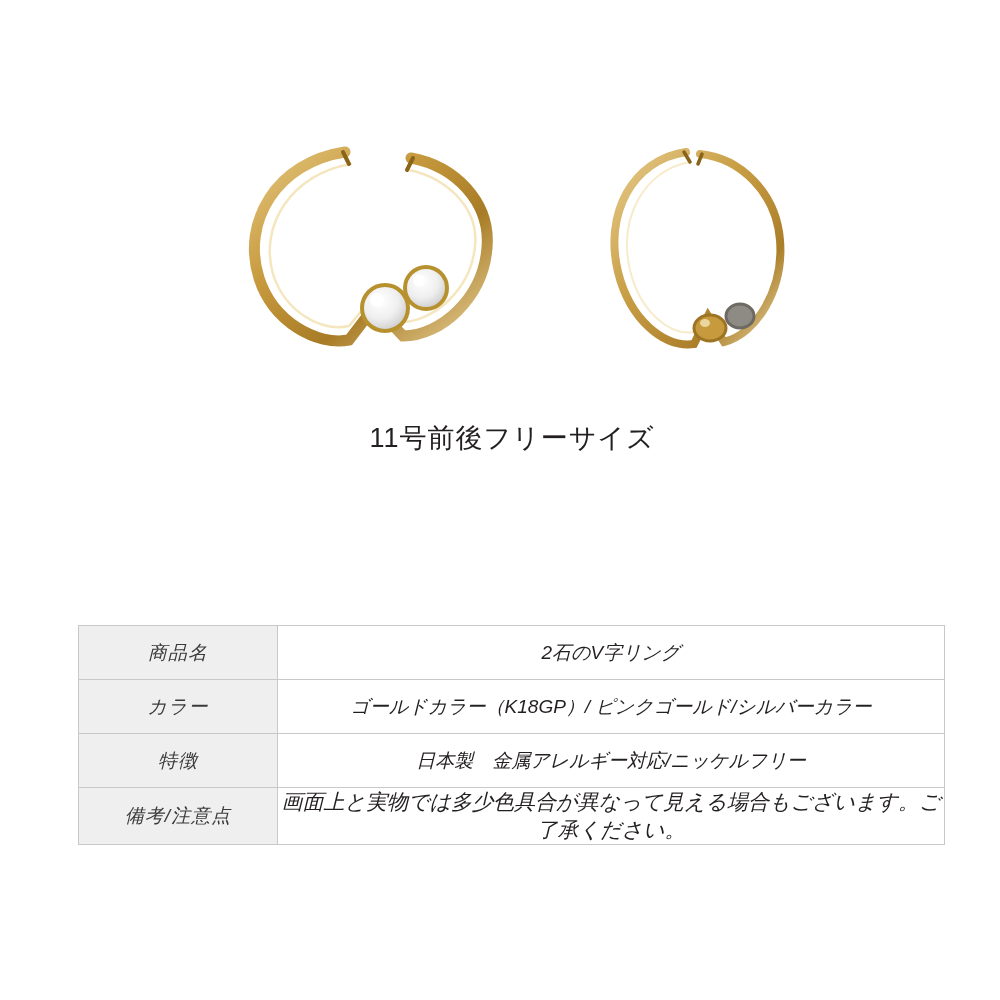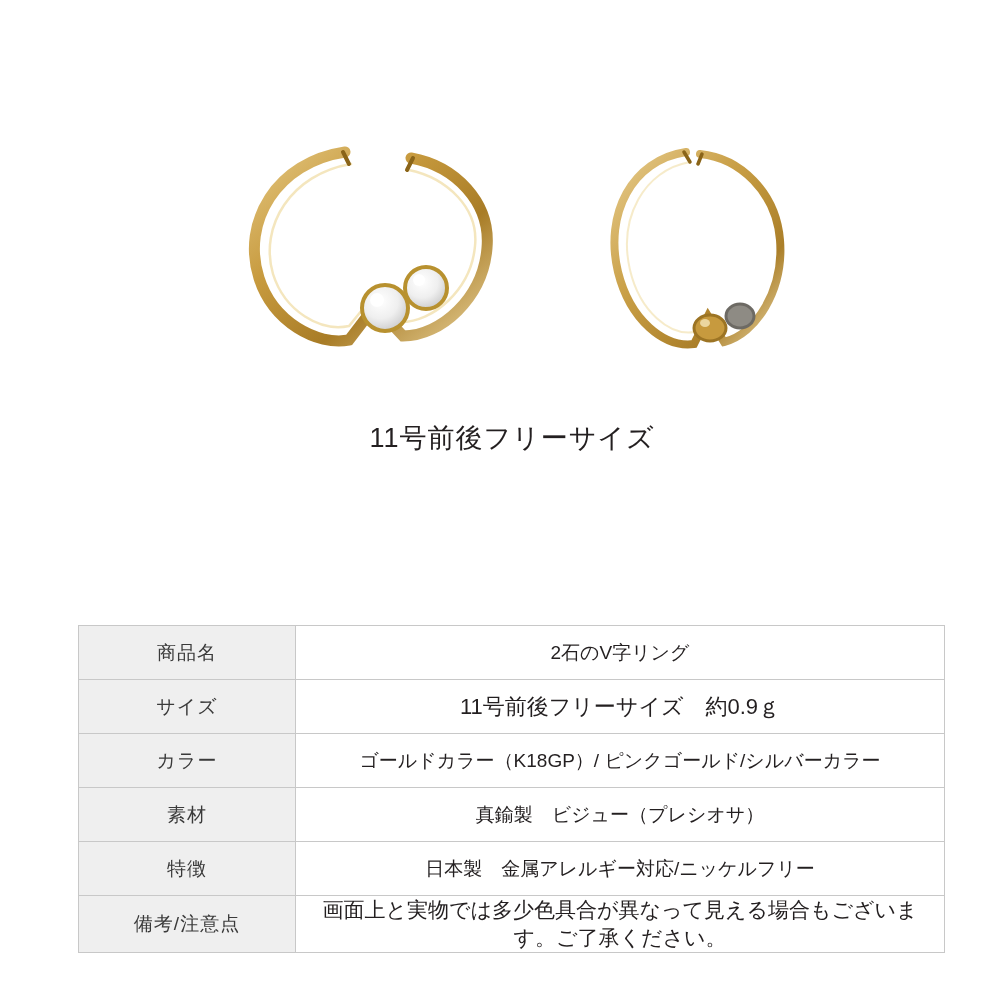--- a/index.html
+++ b/index.html
@@ -60,23 +60,24 @@
     top: 625px;
     width: 867px;
     border-collapse: collapse;
     table-layout: fixed;
   }
   .spec-table tr {
     height: 54px;
   }
   .spec-table th, .spec-table td {
     border: 1px solid #c8c8c8;
-    padding: 0 10px;
+    padding: 0 1px;
     font-weight: normal;
     vertical-align: middle;
+    font-style: italic;
   }
   .spec-table th {
     width: 196px;
     background: #efefef;
     text-align: center;
     font-size: 19px;
     color: #3a3a3a;
     letter-spacing: 1px;
   }
   .spec-table td {
@@ -154,30 +155,22 @@
   <div class="size-caption">11号前後フリーサイズ</div>
 </div>
 
 <table class="spec-table">
   <tbody>
     <tr>
       <th>商品名</th>
       <td>2石のV字リング</td>
     </tr>
     <tr>
-      <th>サイズ</th>
-      <td class="large">11号前後フリーサイズ　約0.9ｇ</td>
-    </tr>
-    <tr>
       <th>カラー</th>
       <td>ゴールドカラー（K18GP）/ ピンクゴールド/シルバーカラー</td>
-    </tr>
-    <tr>
-      <th>素材</th>
-      <td>真鍮製　ビジュー（プレシオサ）</td>
     </tr>
     <tr>
       <th>特徴</th>
       <td>日本製　金属アレルギー対応/ニッケルフリー</td>
     </tr>
     <tr>
       <th>備考/注意点</th>
       <td class="small">画面上と実物では多少色具合が異なって見える場合もございます。ご了承ください。</td>
     </tr>
   </tbody>

